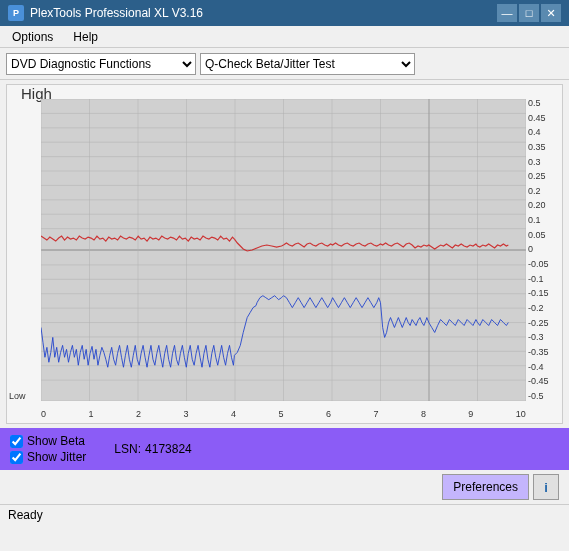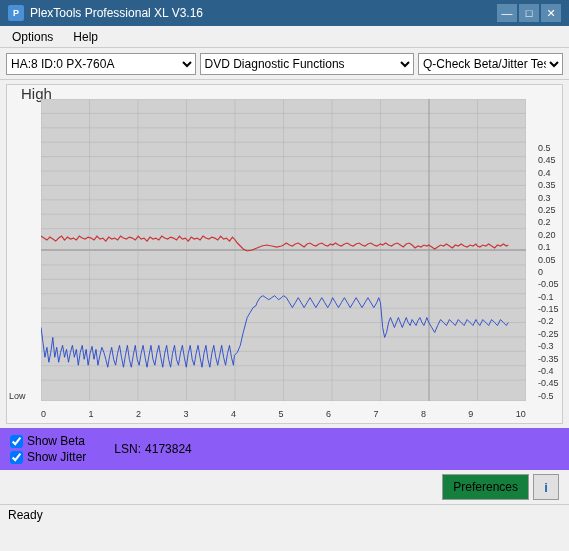--- a/index.html
+++ b/index.html
@@ -120,22 +120,21 @@
     .y-axis-right {
       position: absolute;
       top: 14px;
       right: 0;
       width: 36px;
       bottom: 22px;
       display: flex;
       flex-direction: column;
       justify-content: space-between;
       align-items: flex-start;
-      padding-left: 12px;
-      margin-top: 45px;
+      padding-left: 2px;
     }
     .y-label {
       font-size: 9px;
       color: #333;
       line-height: 1;
     }
     .x-axis {
       position: absolute;
       bottom: 4px;
       left: 34px;
@@ -201,21 +200,21 @@
     .spacer { flex: 1; }
     .btn-start {
       background: #e0e0e0;
       border: 2px solid #0078d7;
       padding: 4px 16px;
       font-size: 12px;
       cursor: pointer;
       height: 26px;
     }
     .btn-preferences {
-      background: #15803d;
+      background: #c4b5fd;
       border: 1px solid #999;
       padding: 4px 10px;
       font-size: 12px;
       cursor: pointer;
       height: 26px;
     }
     .btn-info {
       background: #e0e0e0;
       border: 1px solid #999;
       width: 26px;
@@ -252,23 +251,20 @@
     <button class="title-btn close">✕</button>
   </div>
 </div>
 
 <div class="menu-bar">
   <span class="menu-item">Options</span>
   <span class="menu-item">Help</span>
 </div>
 
 <div class="toolbar">
-  <select>
-    <option>HA:8 ID:0  PX-760A</option>
-  </select>
   <select>
     <option>DVD Diagnostic Functions</option>
   </select>
   <select>
     <option>Q-Check Beta/Jitter Test</option>
   </select>
 </div>
 
 <div class="chart-area">
   <span class="high-label">High</span>

